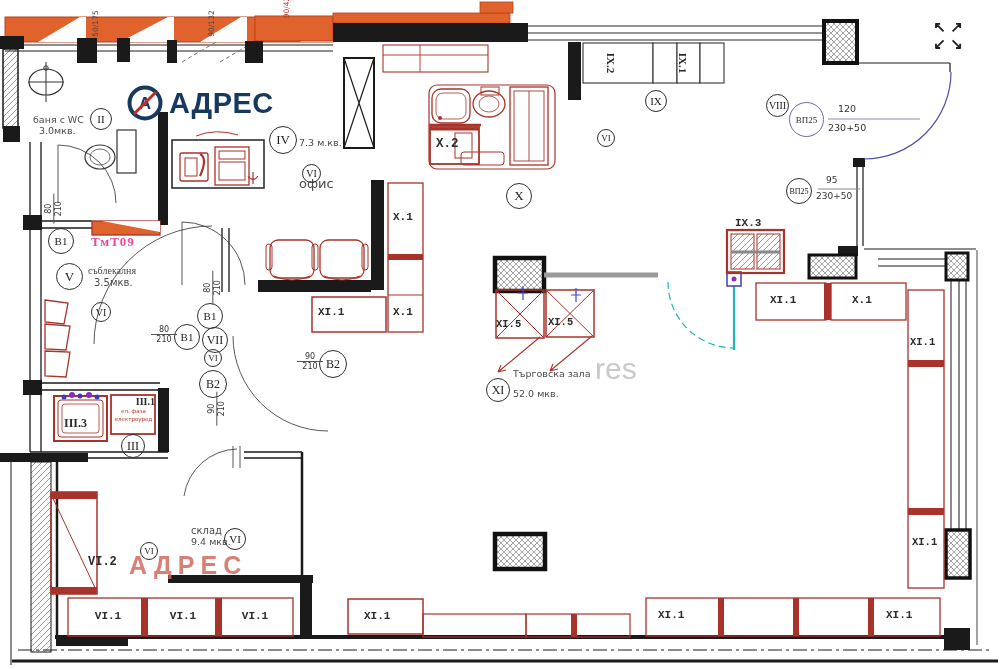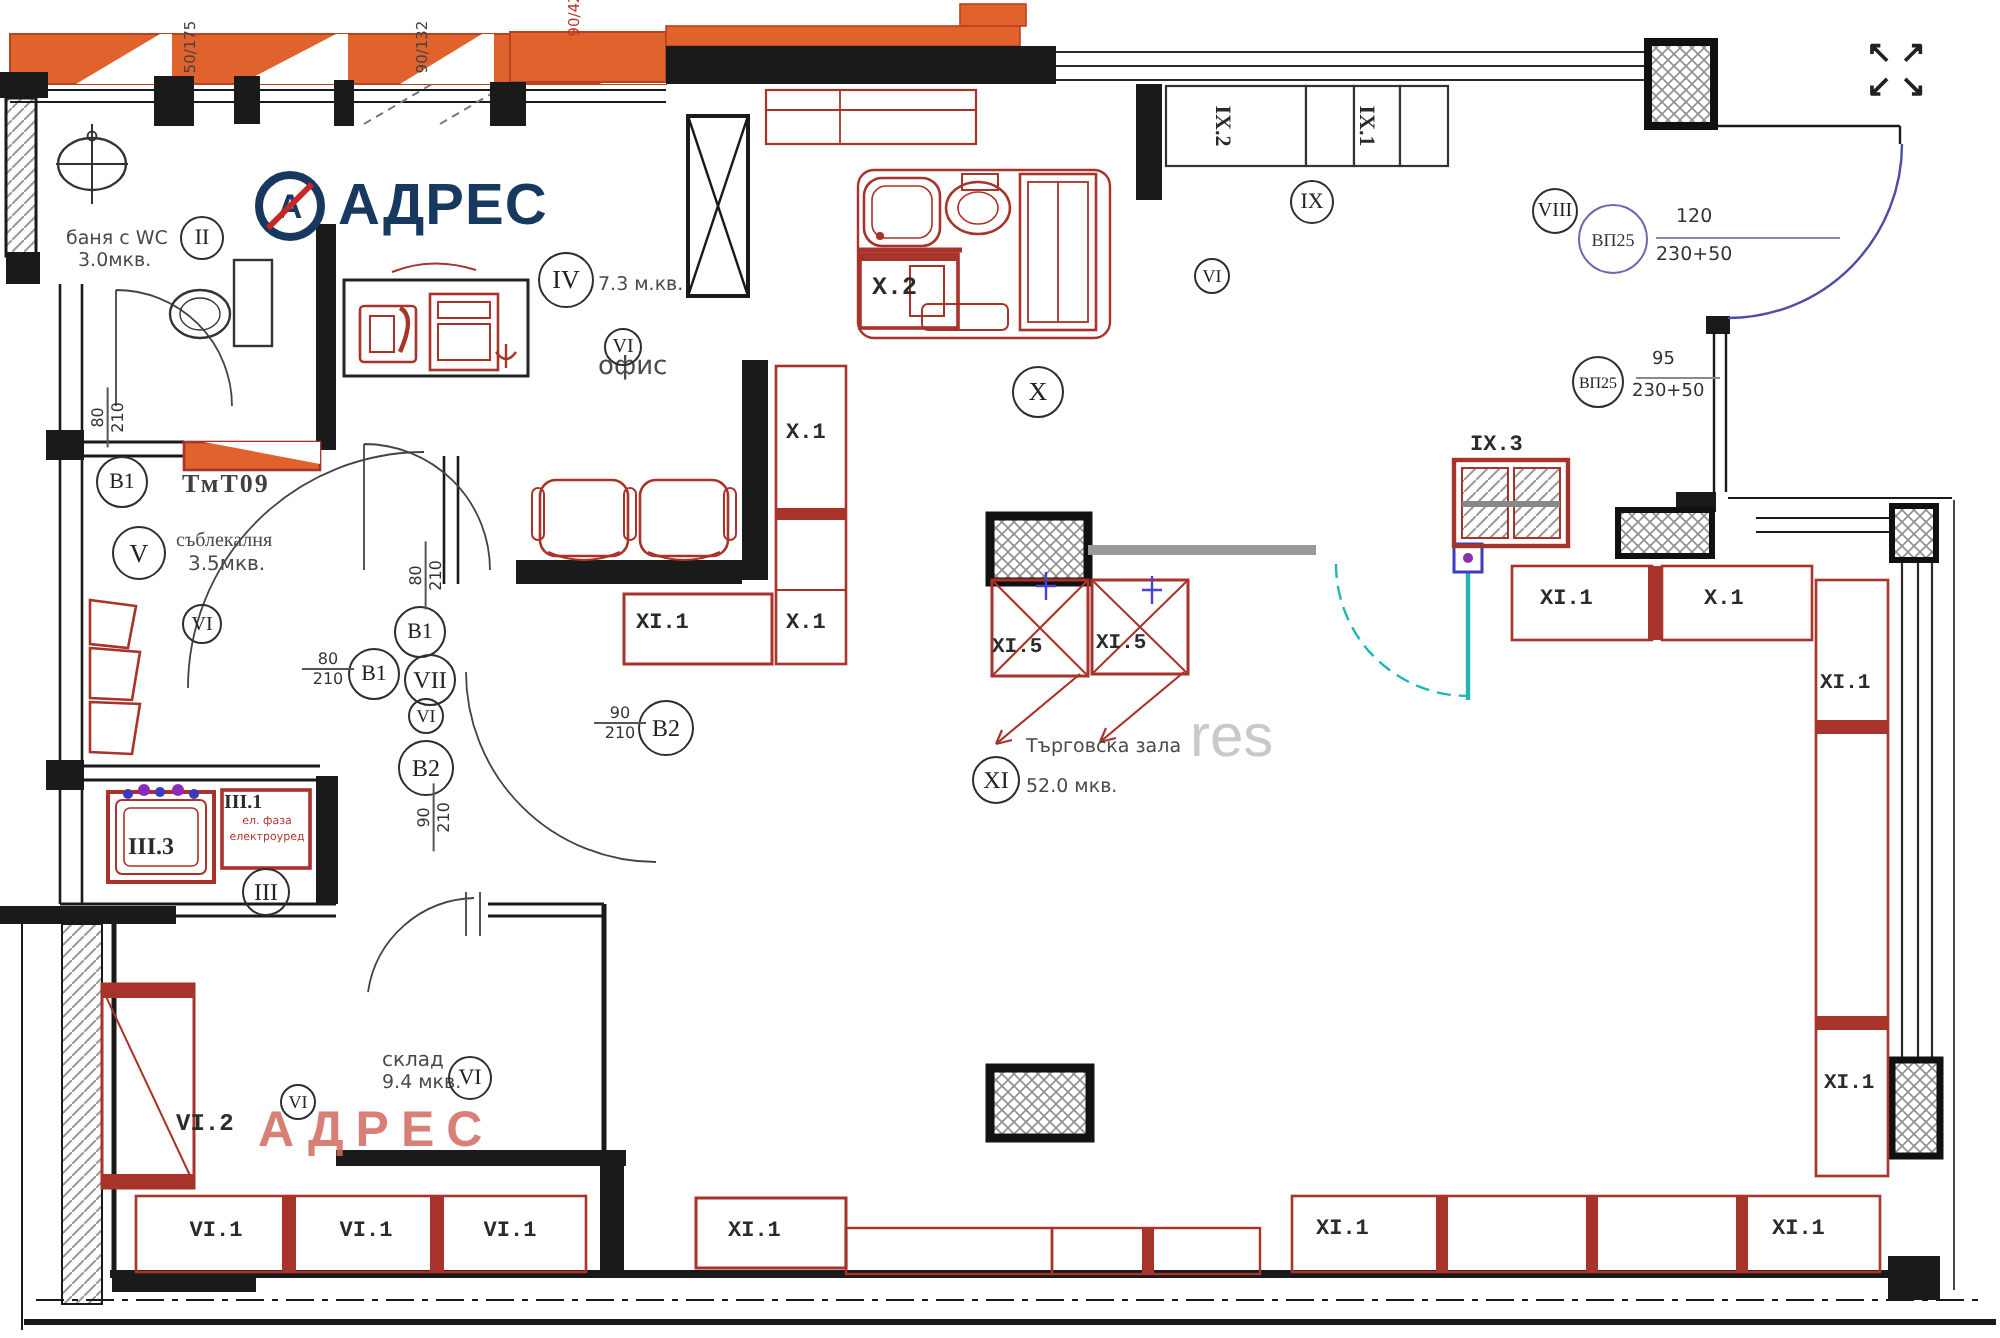--- a/index.html
+++ b/index.html
@@ -22,21 +22,21 @@
   #title{position:absolute;left:306px;top:370px;font-size:84px;font-weight:600;color:#1b1b1b;
          letter-spacing:-1px;line-height:1.05;font-family:"Liberation Sans",sans-serif;}
   #logo{position:absolute;left:126px;top:84px;display:flex;align-items:center;gap:5px;}
   #logo .brand{font-size:29px;font-weight:700;color:#17395f;letter-spacing:.5px;
                font-family:"Liberation Sans",sans-serif;}
   #wm-red{position:absolute;left:129px;top:551px;font-size:25px;font-weight:700;color:#d26b5e;
           letter-spacing:6px;font-family:"Liberation Sans",sans-serif;opacity:.85;}
   #wm-faint{position:absolute;left:595px;top:352px;font-size:30px;color:#c9c9c9;
             font-family:"Liberation Sans",sans-serif;}
   .tmt{position:absolute;left:91px;top:234px;font-family:"Liberation Serif",serif;font-weight:700;
-       font-size:13px;color:#404040;letter-spacing:1px;}
+       font-size:13px;color:#ec4899;letter-spacing:1px;}
   .tinyred{position:absolute;font-family:"DejaVu Sans",sans-serif;color:#b3392e;font-size:5.5px;
            text-align:center;white-space:nowrap;}
   #arrows{position:absolute;left:931px;top:18px;display:grid;grid-template-columns:17px 17px;
           grid-template-rows:17px 17px;font-size:15px;font-weight:700;color:#222;line-height:17px;text-align:center;}
 </style>
 </head>
 <body>
 
 <div id="stage">
 
@@ -343,21 +343,21 @@
 <div class="room" style="left:828px;top:122px;color:#333;">230+50</div>
 <div class="room" style="left:826px;top:175px;color:#333;font-size:9px;">95</div>
 <div class="room" style="left:816px;top:191px;color:#333;font-size:9px;">230+50</div>
 
 <div class="room rot" style="left:82px;top:19px;font-size:7.5px;color:#444;">50/175</div>
 <div class="room rot" style="left:198px;top:19px;font-size:7.5px;color:#444;">90/132</div>
 <div class="room rot" style="left:276px;top:3px;font-size:7.5px;color:#b3392e;">90/42</div>
 
 <div class="tmt">ТмТ09</div>
 
-<div class="lbl" style="left:112px;top:396px;width:43px;text-align:left;font-family:'Liberation Serif',serif;font-size:10px;font-weight:700;">III.1</div>
+<div class="lbl" style="left:112px;top:396px;width:43px;text-align:right;font-family:'Liberation Serif',serif;font-size:10px;font-weight:700;">III.1</div>
 <div class="tinyred" style="left:112px;top:408px;width:43px;">ел. фаза</div>
 <div class="tinyred" style="left:112px;top:416px;width:43px;">електроуред</div>
 <div class="lbl" style="left:64px;top:416px;font-family:'Liberation Serif',serif;font-size:12px;">III.3</div>
 
 <div class="lbl" style="left:436px;top:137px;font-size:12.5px;">X.2</div>
 <div class="lbl" style="left:393px;top:211px;">X.1</div>
 <div class="lbl" style="left:393px;top:306px;">X.1</div>
 <div class="lbl" style="left:318px;top:306px;">XI.1</div>
 
 <div class="lbl" style="left:496px;top:318px;font-size:10.5px;">XI.5</div>

